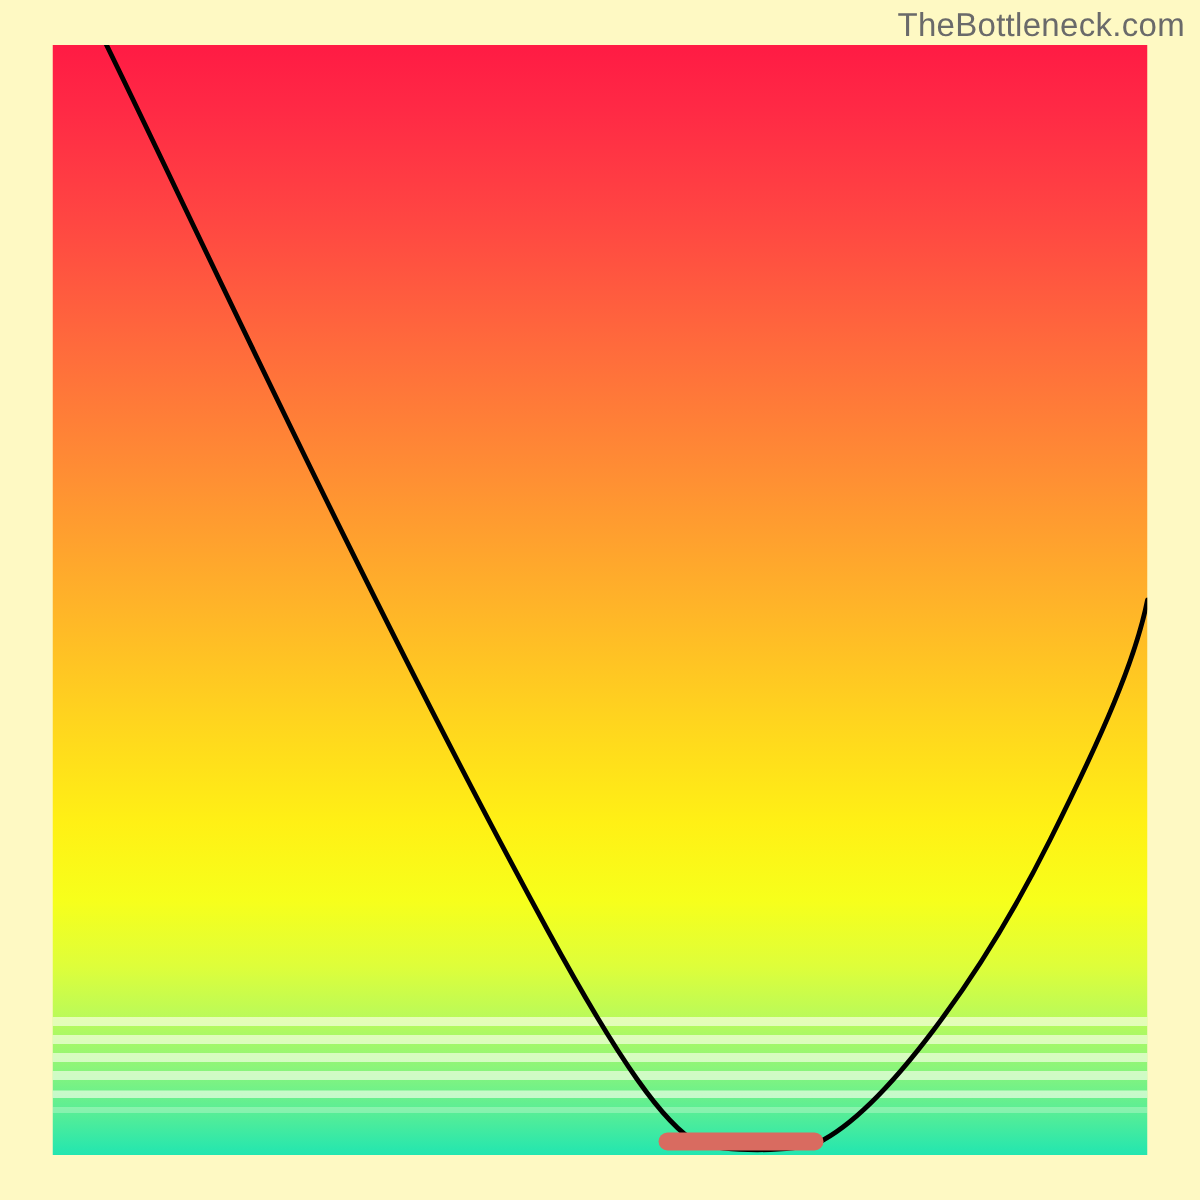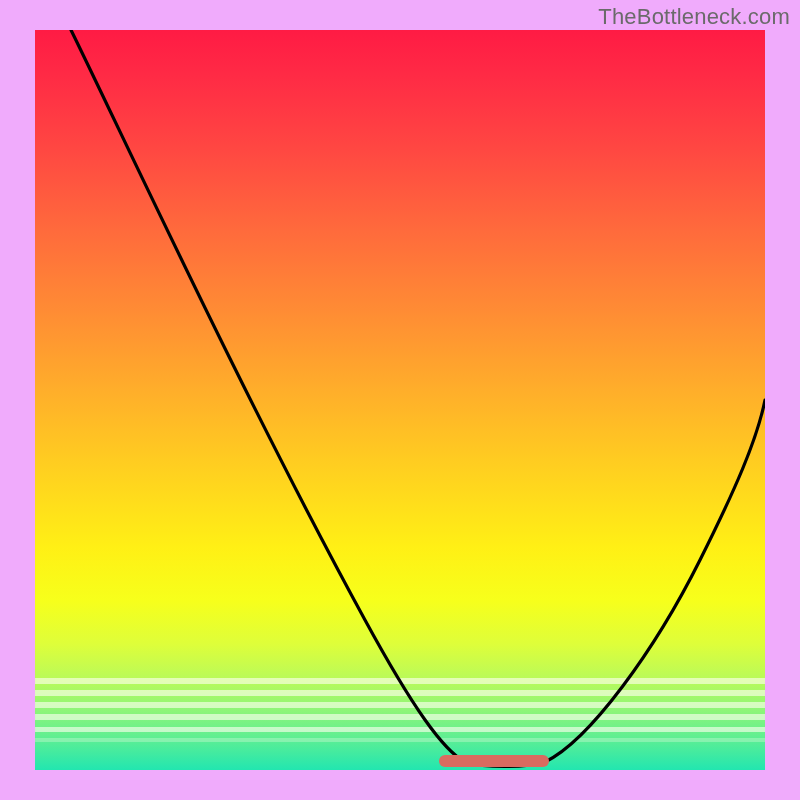--- a/index.html
+++ b/index.html
@@ -8,21 +8,21 @@
     width: 800px;
     height: 800px;
     background: #000;
     overflow: hidden;
     font-family: Arial, Helvetica, sans-serif;
   }
   .frame {
     position: relative;
     width: 800px;
     height: 800px;
-    background: #f0abfc;
+    background: #fef9c3;
   }
   .watermark {
     position: absolute;
     top: 4px;
     right: 10px;
     color: #6a6a6a;
     font-size: 22px;
     font-weight: 500;
     letter-spacing: 0.2px;
     z-index: 40;

